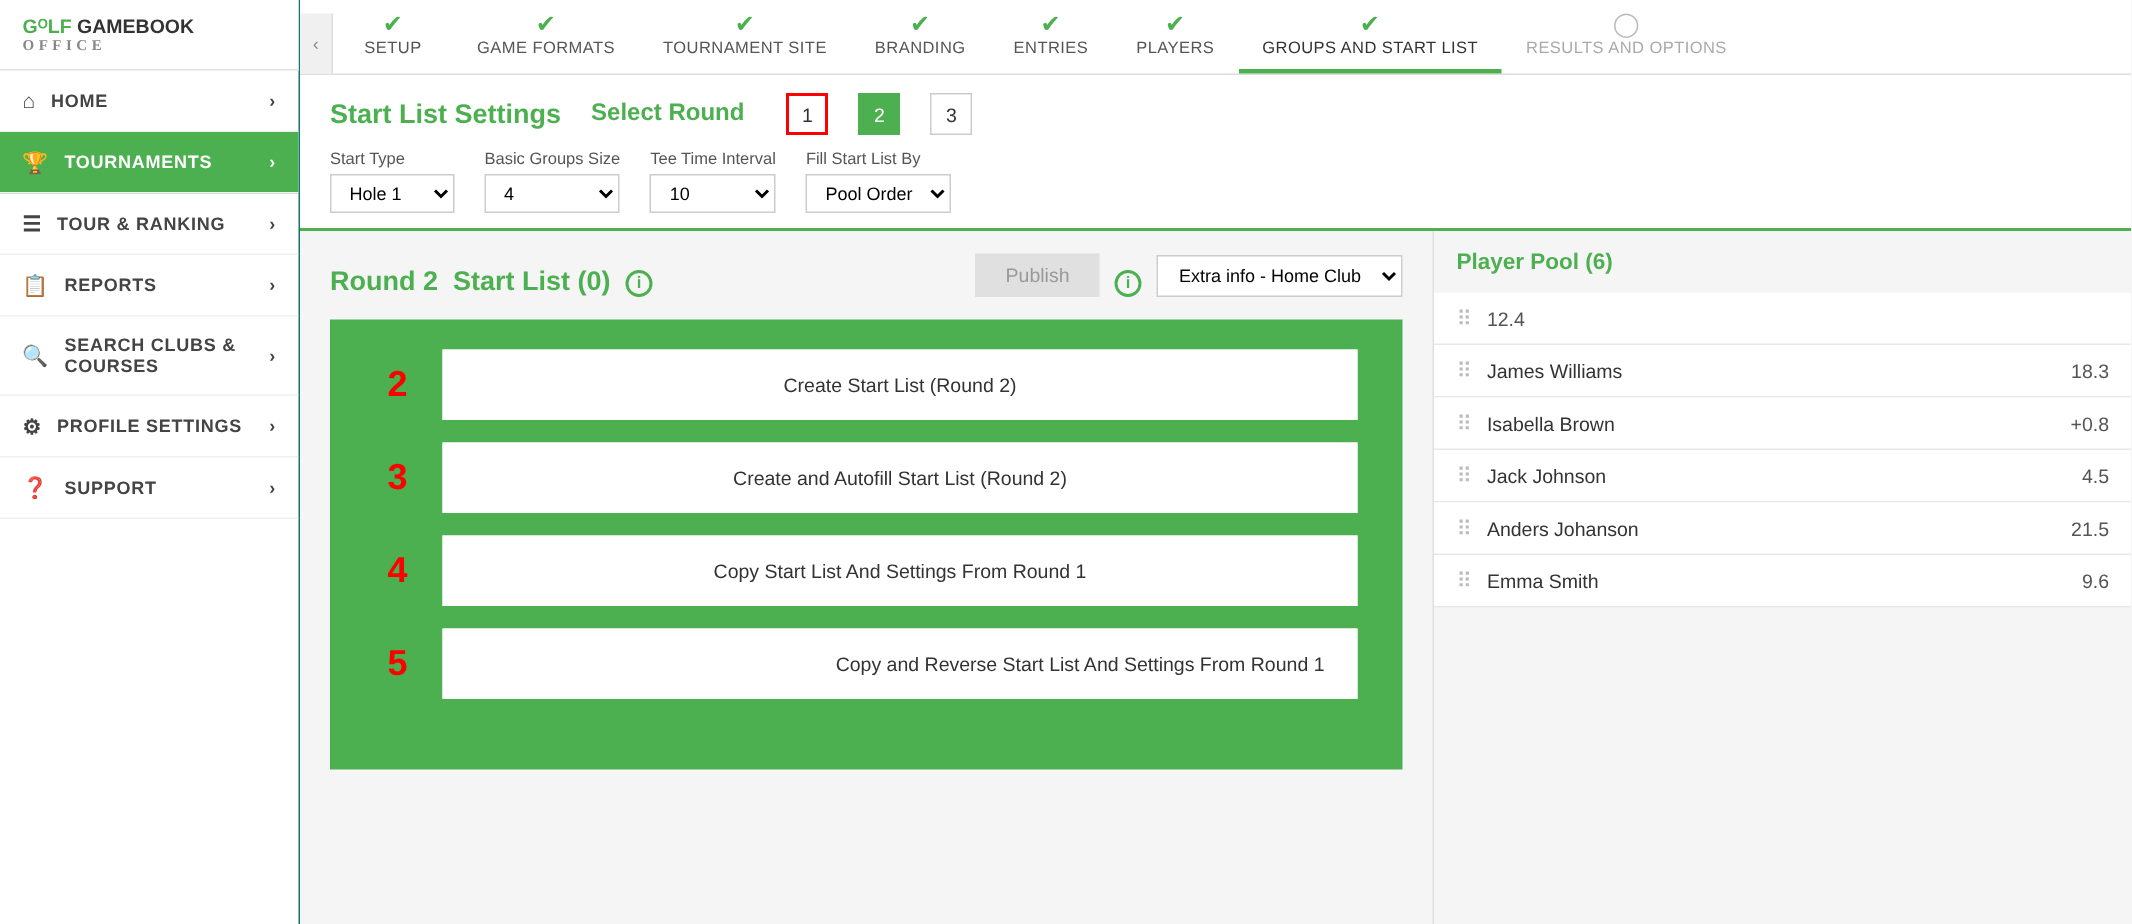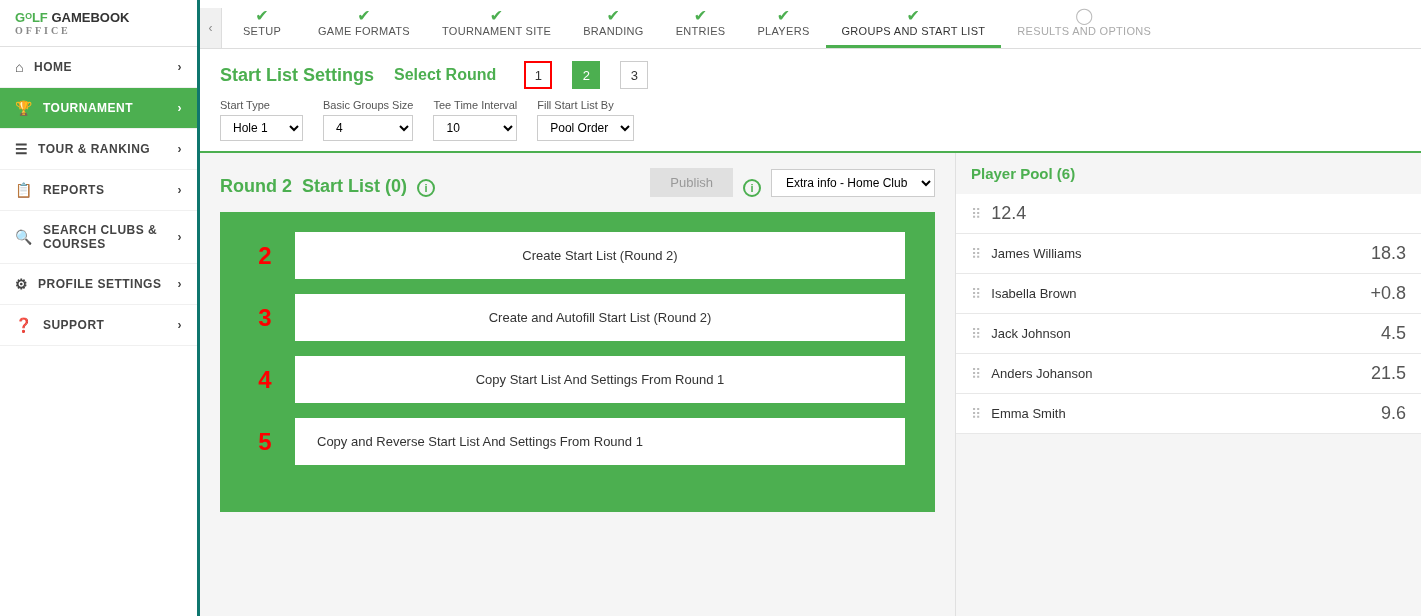--- a/index.html
+++ b/index.html
@@ -3,21 +3,21 @@
   <meta charset="utf-8">
   <style>
     * { box-sizing: border-box; margin: 0; padding: 0; }
     body { font-family: Arial, sans-serif; font-size: 13px; background: #f5f5f5; display: flex; height: 616px; overflow: hidden; }
 
     
     .sidebar {
       width: 200px;
       min-width: 200px;
       background: #fff;
-      border-right: 3px solid #0f766e;
+      border-right: 1px solid #0f766e;
       display: flex;
       flex-direction: column;
       height: 100%;
     }
     .sidebar-logo {
       padding: 10px 15px;
       border-bottom: 1px solid #e0e0e0;
       background: #fff;
     }
     .sidebar-logo .logo-text {
@@ -275,21 +275,21 @@
       border-bottom: 1px solid #e8e8e8;
       background: #fff;
       cursor: pointer;
     }
     .drag-handle {
       color: #bbb;
       margin-right: 10px;
       font-size: 14px;
     }
     .player-name { flex: 1; font-size: 13px; color: #333; }
-    .player-hcp { font-size: 18px; color: #555; }
+    .player-hcp { font-size: 13px; color: #555; }
 
     
     .info-circle {
       width: 18px;
       height: 18px;
       border: 2px solid #4caf50;
       border-radius: 50%;
       display: inline-flex;
       align-items: center;
       justify-content: center;
@@ -310,21 +310,21 @@
     </div>
   </div>
   <nav class="sidebar-nav">
     <div class="nav-item">
       <span class="nav-icon">⌂</span>
       <span>HOME</span>
       <span class="nav-arrow">›</span>
     </div>
     <div class="nav-item active">
       <span class="nav-icon">🏆</span>
-      <span>TOURNAMENT</span>
+      <span>TOURNAMENTS</span>
       <span class="nav-arrow">›</span>
     </div>
     <div class="nav-item">
       <span class="nav-icon">☰</span>
       <span>TOUR &amp; RANKING</span>
       <span class="nav-arrow">›</span>
     </div>
     <div class="nav-item">
       <span class="nav-icon">📋</span>
       <span>REPORTS</span>
@@ -459,21 +459,21 @@
           <div class="action-row">
             <span class="action-number">3</span>
             <button class="action-btn">Create and Autofill Start List (Round 2)</button>
           </div>
           <div class="action-row">
             <span class="action-number">4</span>
             <button class="action-btn">Copy Start List And Settings From Round 1</button>
           </div>
           <div class="action-row">
             <span class="action-number">5</span>
-            <button class="action-btn" style="text-align:left;">
+            <button class="action-btn" style="text-align:right;">
               <span>Copy and Reverse Start List And Settings From Round 1</span>
             </button>
           </div>
         </div>
       </div>
 
       <div class="right-panel">
         <div class="player-pool-header">
           <span class="player-pool-title">Player Pool (6)</span>
         </div>

